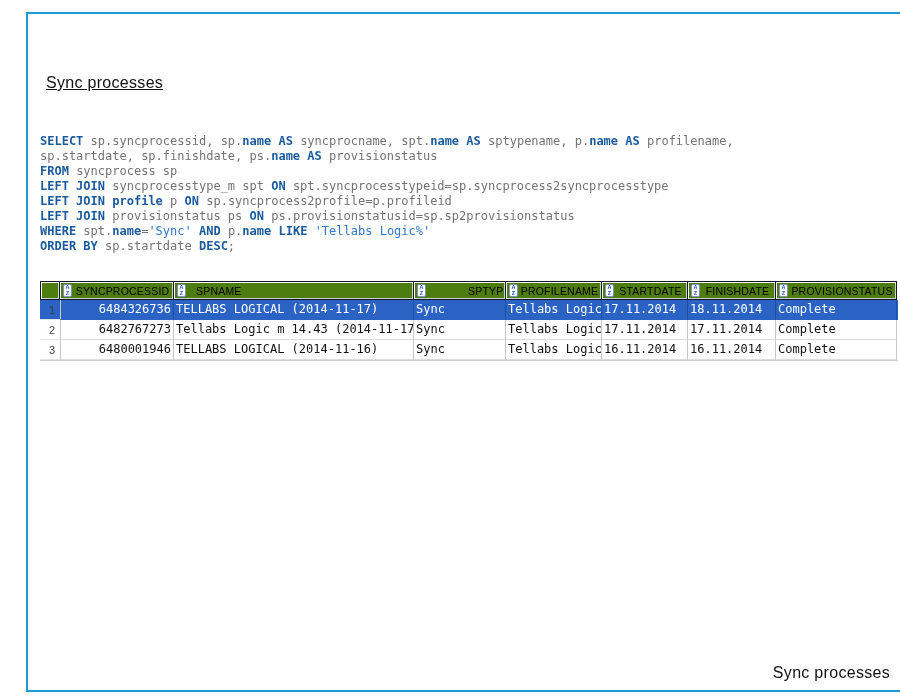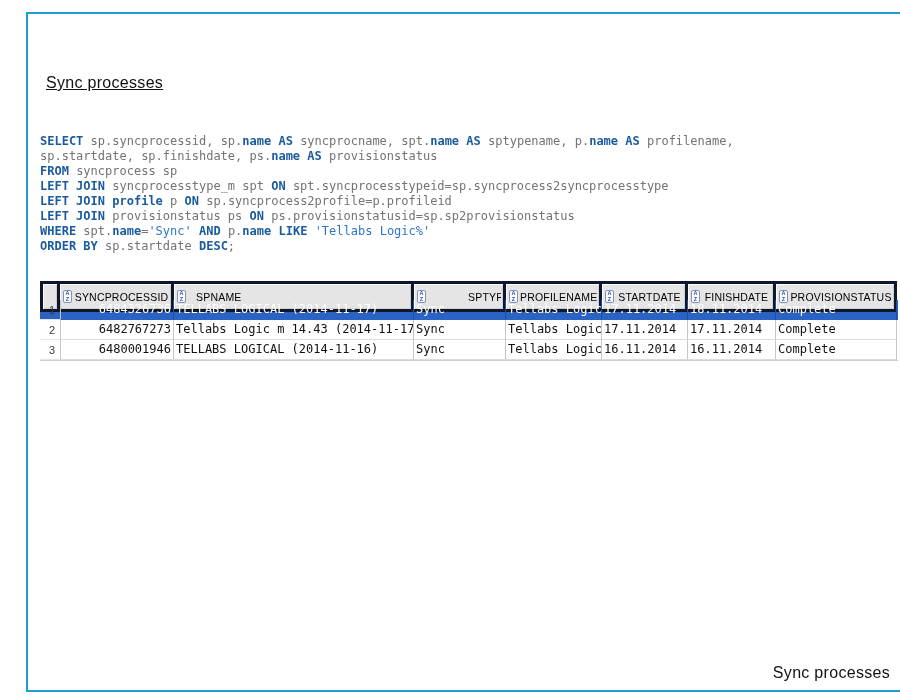--- a/index.html
+++ b/index.html
@@ -16,21 +16,21 @@
          font:16px "Liberation Sans",sans-serif;font-weight:normal;color:#111;
          text-decoration:underline;letter-spacing:.3px;}
   .sql{position:absolute;left:12px;top:120px;margin:0;color:#111;
        font:12px/15px "DejaVu Sans Mono",monospace;}
   .sql-line{white-space:pre;}
   .sql .kw{color:var(--kw);font-weight:bold;}
   .sql .str{color:var(--str);}
   .sql .txt{color:#737373;}
   .grid{position:absolute;left:12px;top:267px;width:858px;}
   .ghead{display:flex;height:19px;}
-  .hcell{height:31px;background:#e5e5e5;border:3px solid #0f172a;
+  .hcell{height:19px;background:#4d7c0f;border:1px solid #0f172a;
          box-shadow:inset 1px 1px 0 #ffffff, inset -1px -1px 0 #cfcfcf;
          display:flex;align-items:center;padding:0 2px;overflow:hidden;}
   .hcell + .hcell{border-left:0;}
   .corner{width:20px;padding:0;}
   .h0{width:114px;} .h1{width:240px;} .h2{width:92px;gap:40px;} .h3{width:96px;}
   .h4{width:86px;} .h5{width:88px;} .h6{width:121px;}
   .az{width:9px;height:13px;flex:none;border:1px solid #8090c0;border-radius:2px;
       background:#fdfdfd;display:flex;flex-direction:column;align-items:center;
       justify-content:center;margin:0 2px 0 1px;}
   .az i{font-style:normal;font-family:"Liberation Sans",sans-serif;

